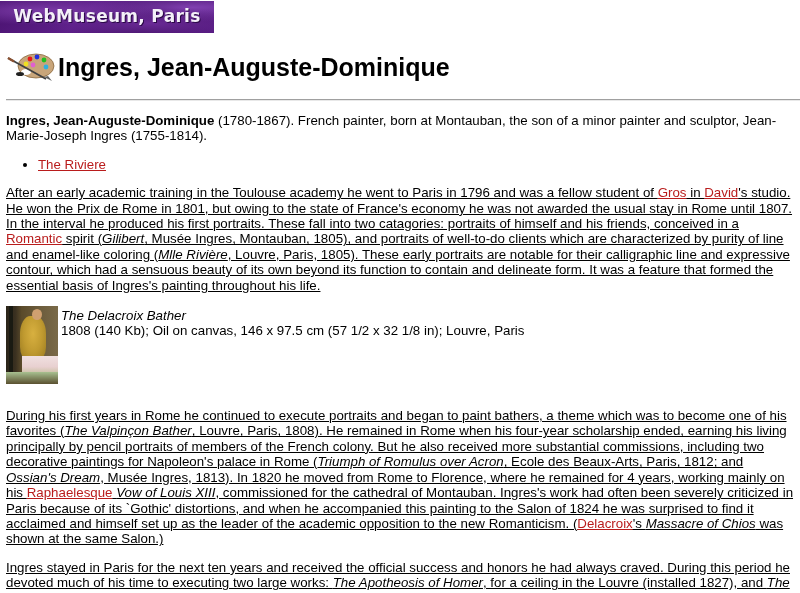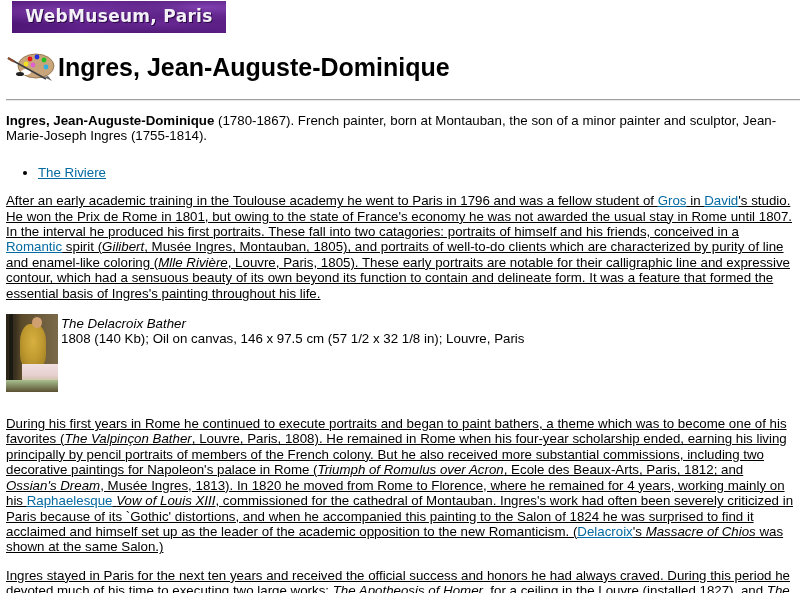--- a/index.html
+++ b/index.html
@@ -12,21 +12,21 @@
     }
     body {
       font-family: "Liberation Sans", sans-serif;
       font-size: 13.3px;
       line-height: 15.4px;
       color: #000000;
       position: relative;
     }
     .banner {
       position: absolute;
-      left: 12px;
+      left: 0;
       top: 1px;
       width: 214px;
       height: 32px;
       background:
         radial-gradient(ellipse at 20% 30%, #7a3aa6 0%, rgba(122,58,166,0) 45%),
         radial-gradient(ellipse at 70% 70%, #6a2a96 0%, rgba(106,42,150,0) 50%),
         radial-gradient(ellipse at 90% 20%, #8040b0 0%, rgba(128,64,176,0) 40%),
         linear-gradient(135deg, #4a1370 0%, #5c1f88 40%, #3e0e60 70%, #551a80 100%);
       display: flex;
       align-items: center;
@@ -76,32 +76,32 @@
     .content {
       position: absolute;
       left: 6px;
       top: 113px;
       width: 790px;
     }
     p {
       margin: 0;
     }
     .intro {
-      margin-bottom: 21px;
+      margin-bottom: 13px;
     }
     ul.works {
       margin: 0 0 13px 0;
       padding-left: 32px;
       list-style: disc;
     }
     ul.works li {
       line-height: 15.4px;
     }
     a {
-      color: #0369a1;
+      color: #b91c1c;
       text-decoration: underline;
     }
     .para {
       margin-bottom: 13px;
       text-decoration: underline;
     }
     .artwork {
       display: flex;
       align-items: flex-start;
       margin-bottom: 22px;

